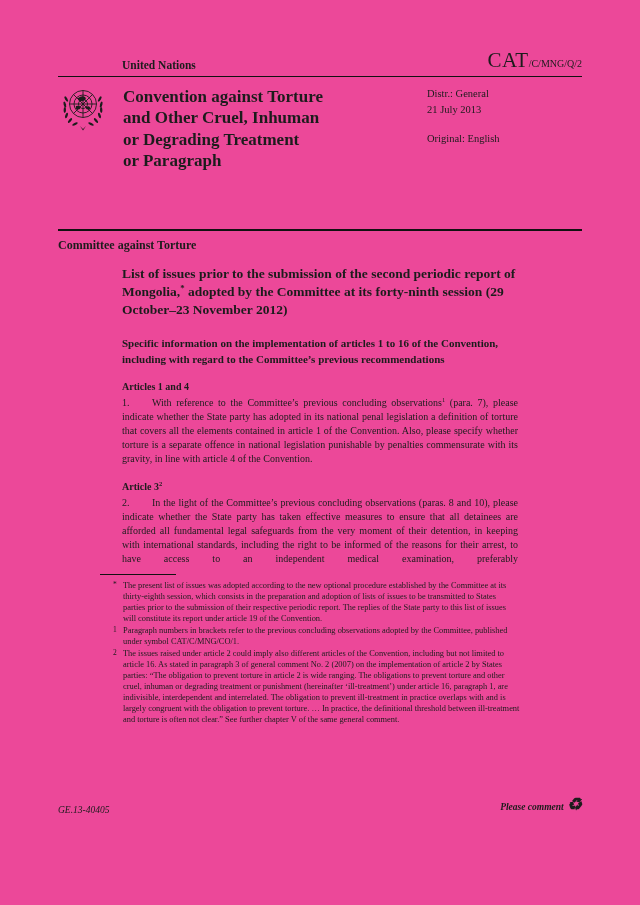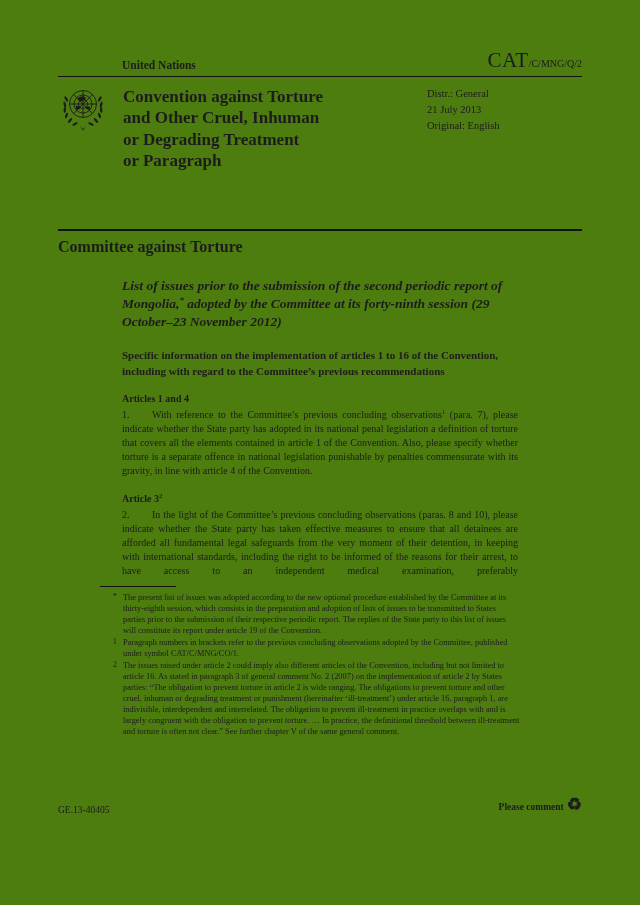--- a/index.html
+++ b/index.html
@@ -1,20 +1,20 @@
 <!DOCTYPE html>
 <html><head>
 <meta charset="utf-8">
 <style>
   html,body { margin:0; padding:0; background:#e9e9e9; }
   .page {
     position:relative;
     width:640px; height:905px;
     margin:0 auto;
-    background:#4d7c0f;
+    background:#ec4899;
     color:#1c1c1c;
     font-family:"Liberation Serif", serif;
     box-sizing:border-box;
     padding:50px 58px 90px 58px;
     display:flex; flex-direction:column;
     overflow:hidden;
   }
 
   
   .hdr-row1 {
@@ -25,29 +25,29 @@
   .doc-symbol { font-size:21px; letter-spacing:.5px; line-height:1; }
   .doc-symbol .suffix { font-size:10px; letter-spacing:0; }
 
   .hdr-row2 { display:flex; margin-top:9px; }
   .emblem { width:50px; height:52px; flex:0 0 auto; margin-right:15px; }
   .treaty-title {
     font-size:17px; font-weight:bold; line-height:1.25;
     white-space:pre-line; width:292px;
   }
   .pub-info { margin-left:auto; width:155px; font-size:10.5px; line-height:1.5; }
-  .pub-info .original { }
+  .pub-info .original { margin-top:13px; }
 
   
   .rule-thick { margin-top:58px; border-top:2.5px solid #111; }
-  .committee { margin-top:7px; font-size:16px; font-weight:bold; }
+  .committee { margin-top:7px; font-size:12px; font-weight:bold; }
 
   .main-title {
-    margin:21px 42px 0 64px;
-    font-size:13.5px; font-weight:bold; line-height:1.34;font-style:italic;
+    margin:12px 42px 0 64px;
+    font-size:13.5px; font-weight:bold; line-height:1.34;
   }
   .subtitle {
     margin:17px 64px 0 64px;
     font-size:11px; font-weight:bold; line-height:1.42;
   }
   .sec-heading {
     margin:14px 64px 0 64px;
     font-size:10px; font-weight:bold;
   }
   .sec-heading.second { margin-top:15px; }
@@ -64,20 +64,21 @@
   .footnotes { margin:5px 62px 0 55px; font-size:8.4px; line-height:1.3; }
   .footnote { display:flex; margin-top:1px; }
   .fn-marker { flex:0 0 10px; font-size:7.5px; position:relative; top:-1px; text-align:left; }
   .fn-text { flex:1; }
 
   
   .footer {
     margin-top:auto;
     display:flex; justify-content:space-between; align-items:flex-end;
     font-size:9.5px;
+    font-style:italic;
   }
   .recycle-group { display:flex; align-items:center; gap:3px; font-weight:bold; font-size:9.5px; }
   .recycle-glyph { font-size:17px; line-height:1; position:relative; top:-2px; }
 </style>
 </head>
 <body>
 
 <div class="page">
 
   <div class="hdr-row1">

